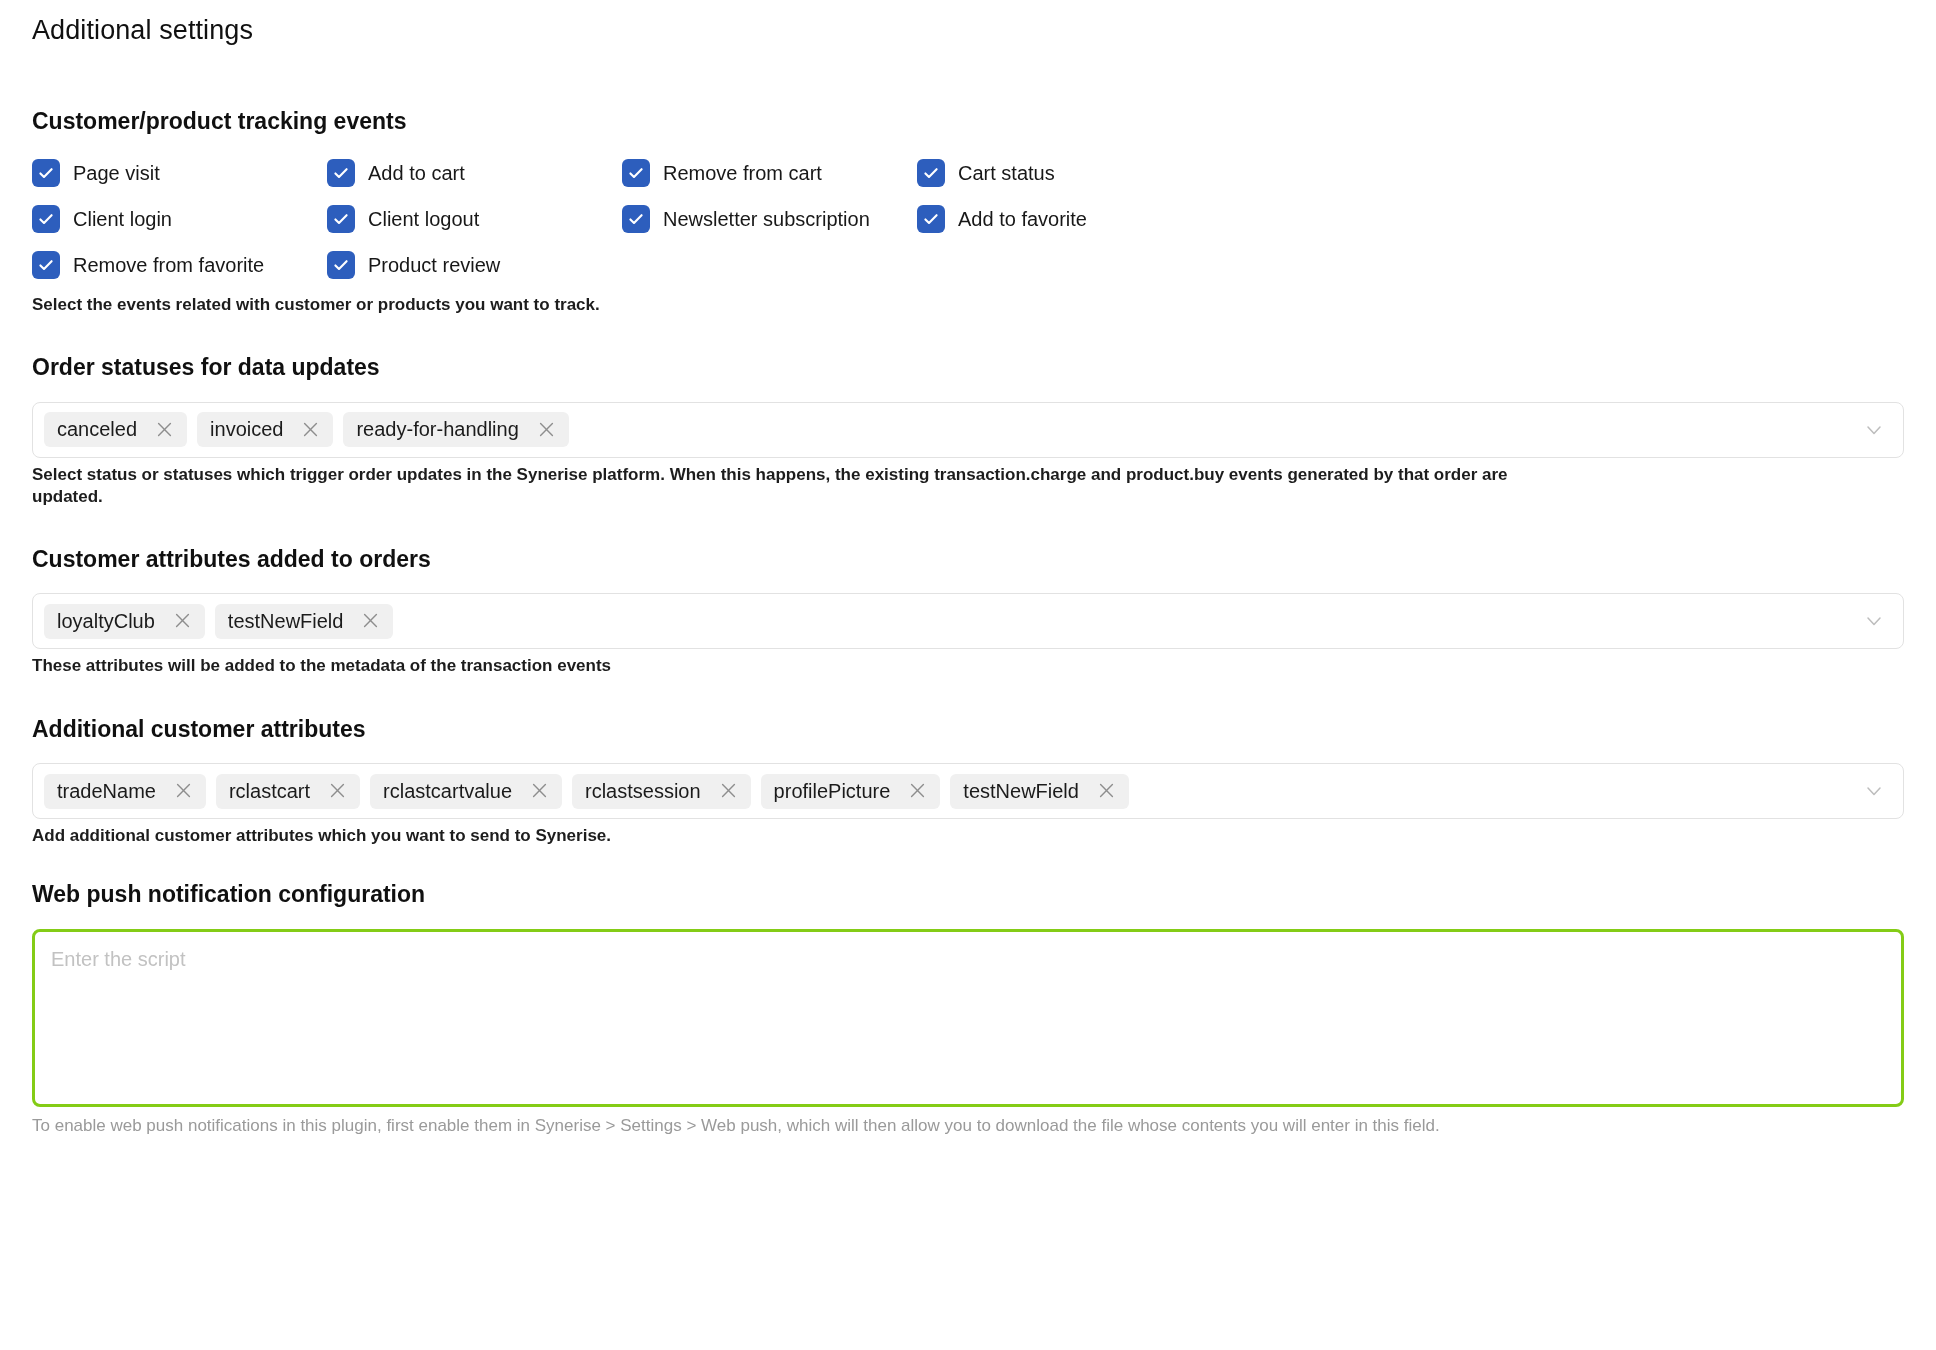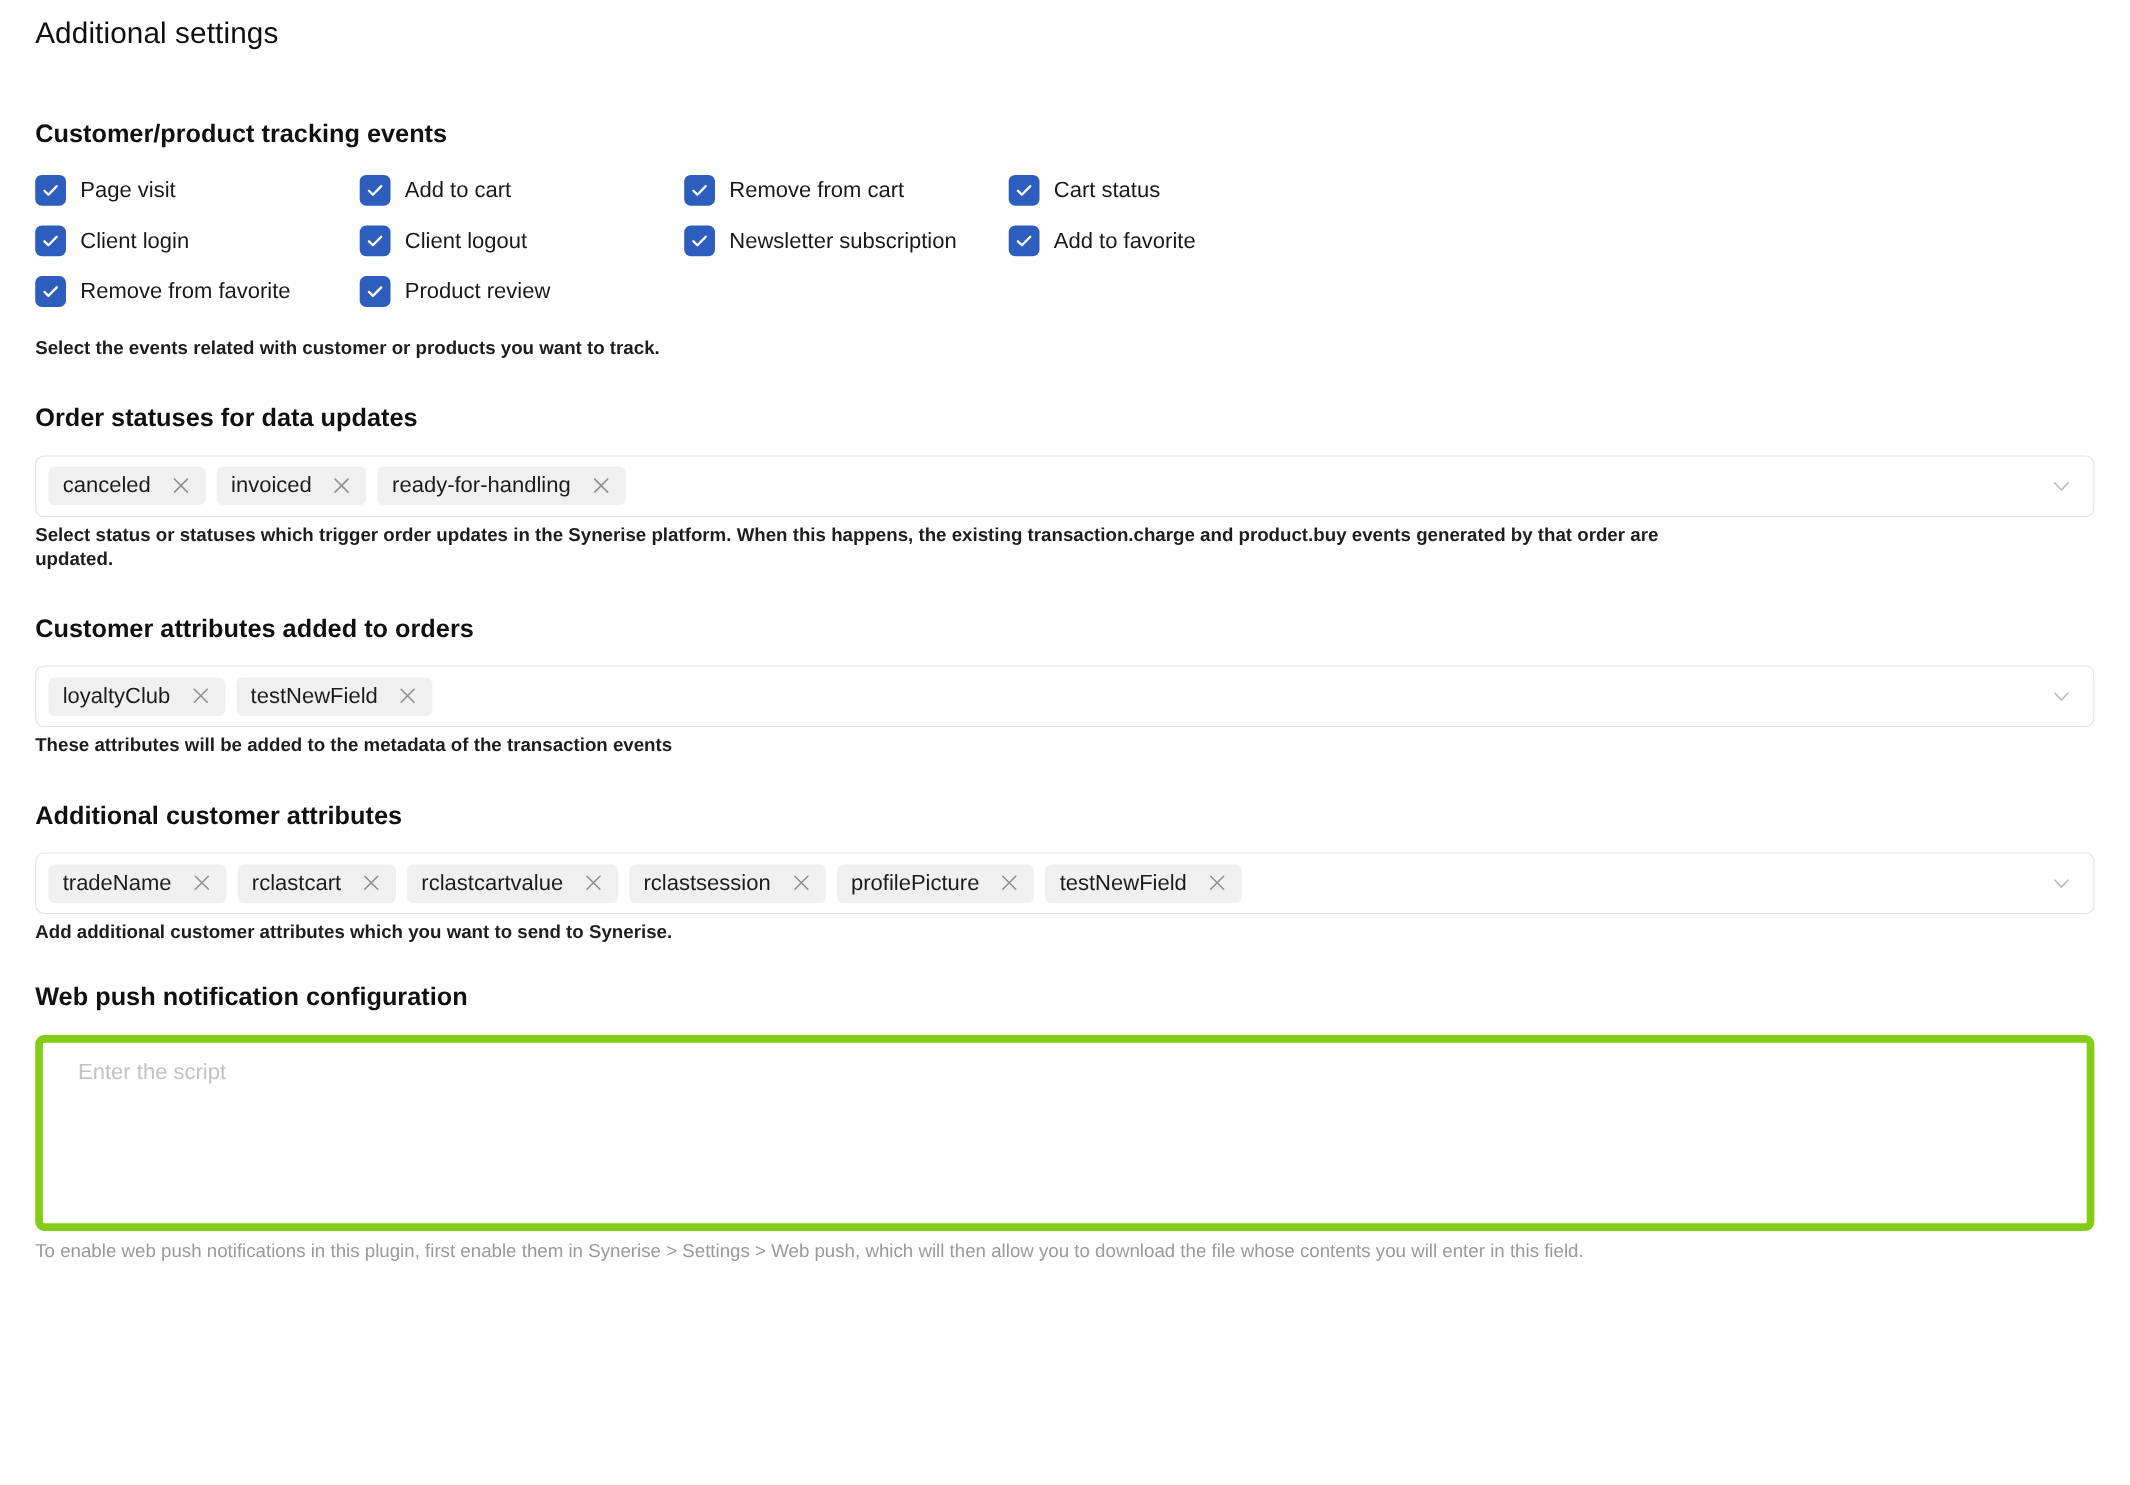--- a/index.html
+++ b/index.html
@@ -36,21 +36,21 @@
     line-height: 1.2;
   }
   .section { margin-bottom: 0; }
 
   
   .checkbox-grid {
     display: grid;
     grid-template-columns: 295px 295px 295px 420px;
     row-gap: 12px;
     column-gap: 0px;
-    margin-bottom: 24px;
+    margin-bottom: 12px;
   }
   .checkbox-item {
     display: flex;
     align-items: center;
     gap: 13px;
     cursor: pointer;
     height: 34px;
   }
   .cb-box {
     width: 28px;
@@ -136,24 +136,24 @@
   }
 
   
   .block-gap { height: 38px; }
   .block-gap-sm { height: 34px; }
 
   
   .script-area {
     width: 1872px;
     height: 178px;
-    border: 7px solid #84cc16;
+    border: 3px solid #84cc16;
     border-radius: 8px;
     background: #ffffff;
-    padding: 16px 32px;
+    padding: 16px 16px;
     font-family: "Liberation Sans", sans-serif;
     font-size: 20px;
     color: #1b1b1b;
     resize: none;
     outline: none;
     display: block;
   }
   .script-area::placeholder {
     color: #c2c2c2;
   }

